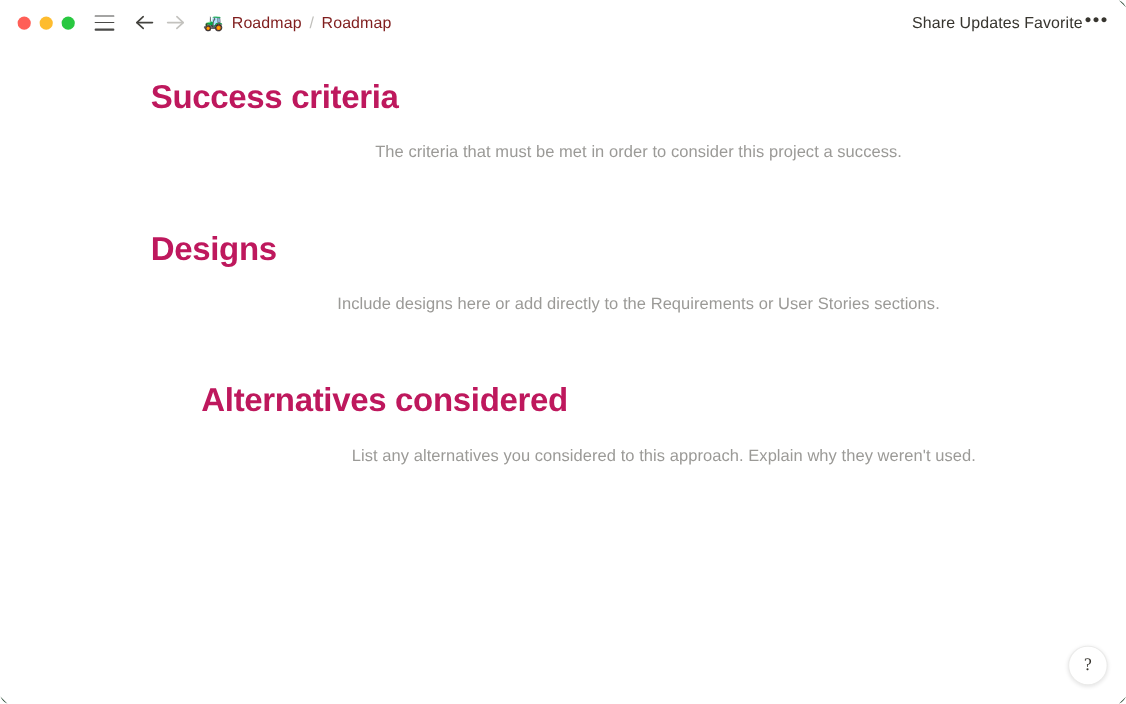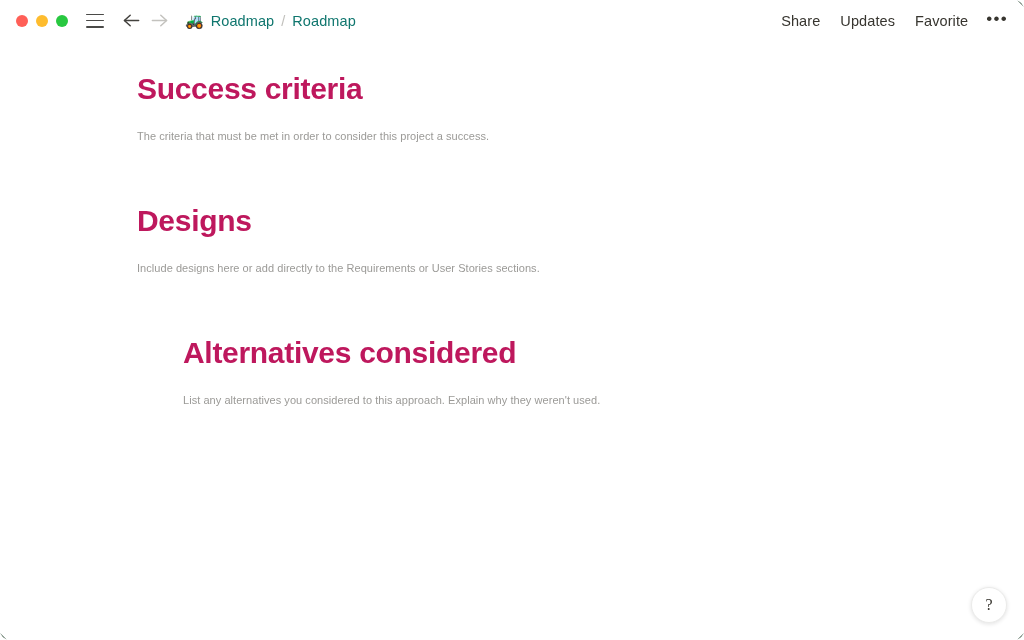--- a/index.html
+++ b/index.html
@@ -58,32 +58,32 @@
     font-size:14.5px;
     white-space:nowrap;
   }
   .bc-emoji {
     font-size:15px;
     margin-right:7px;
     line-height:1;
     display:inline-block;
   }
   .bc-item {
-    color:#0f766e;
+    color:#7f1d1d;
     letter-spacing:.1px;
   }
   .bc-sep {
     color:#c0bfbb;
     margin:0 7px;
   }
 
   .titlebar-actions {
     margin-left:auto;
     margin-right:16px;
-    display:flex; align-items:center; gap:16px;
+    display:flex; align-items:center; 
   }
   .tb-action {
     font-size:14.5px;
     color:#37352f;
     cursor:pointer;
     letter-spacing:.1px;
     background:none; border:none;
     font-family:inherit;
     padding:2px 2px;
     border-radius:4px;
@@ -108,24 +108,25 @@
   .section:last-child { margin-bottom:0;margin-left:46px; }
   .sec-heading {
     font-size:30px;
     font-weight:700;
     color:#be185d;
     letter-spacing:-0.3px;
     line-height:1.25;
     margin-bottom:20px;
   }
   .sec-desc {
-    font-size:11px;
+    font-size:15px;
     color:#9b9a97;
     line-height:1.5;
     letter-spacing:.05px;
+    text-align:center;
   }
 
   
   .help-btn {
     position:absolute;
     right:17px; bottom:17px;
     width:36px; height:36px;
     border-radius:50%;
     background:#ffffff;
     border:1px solid #ebebea;

